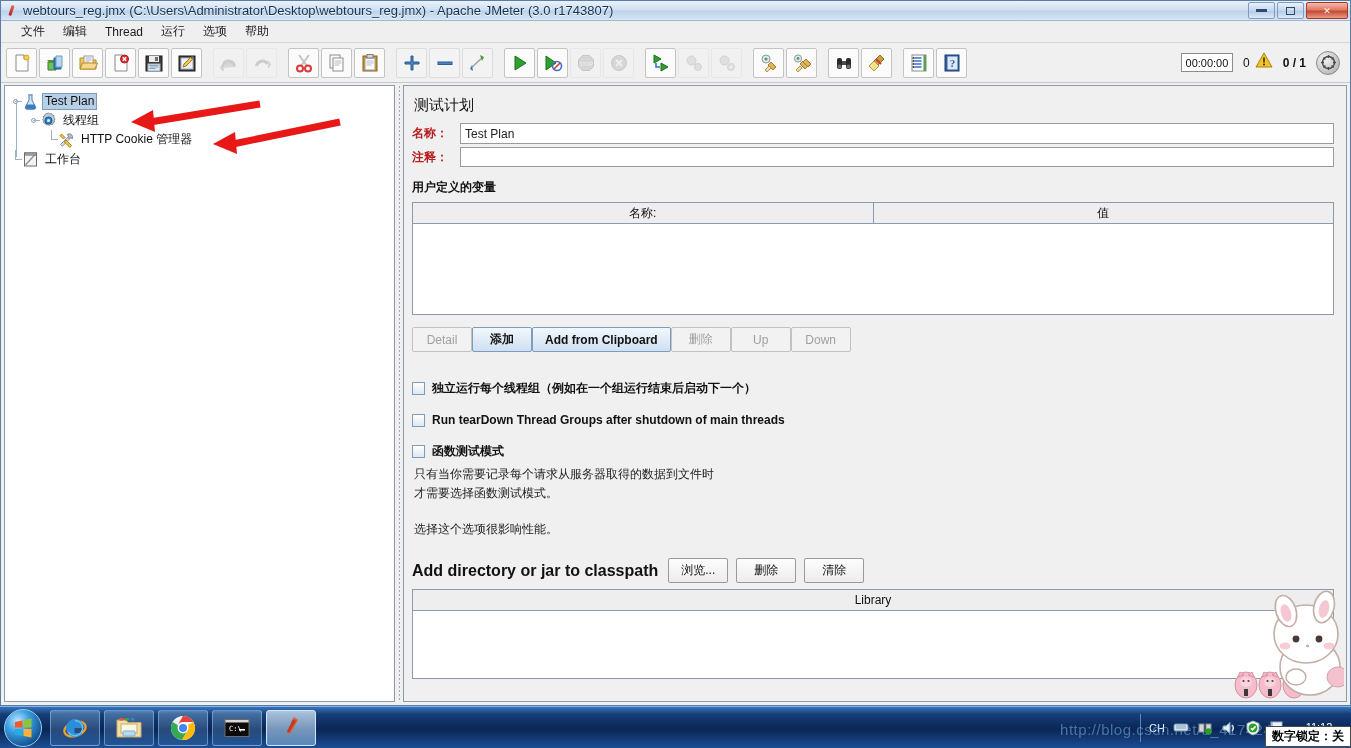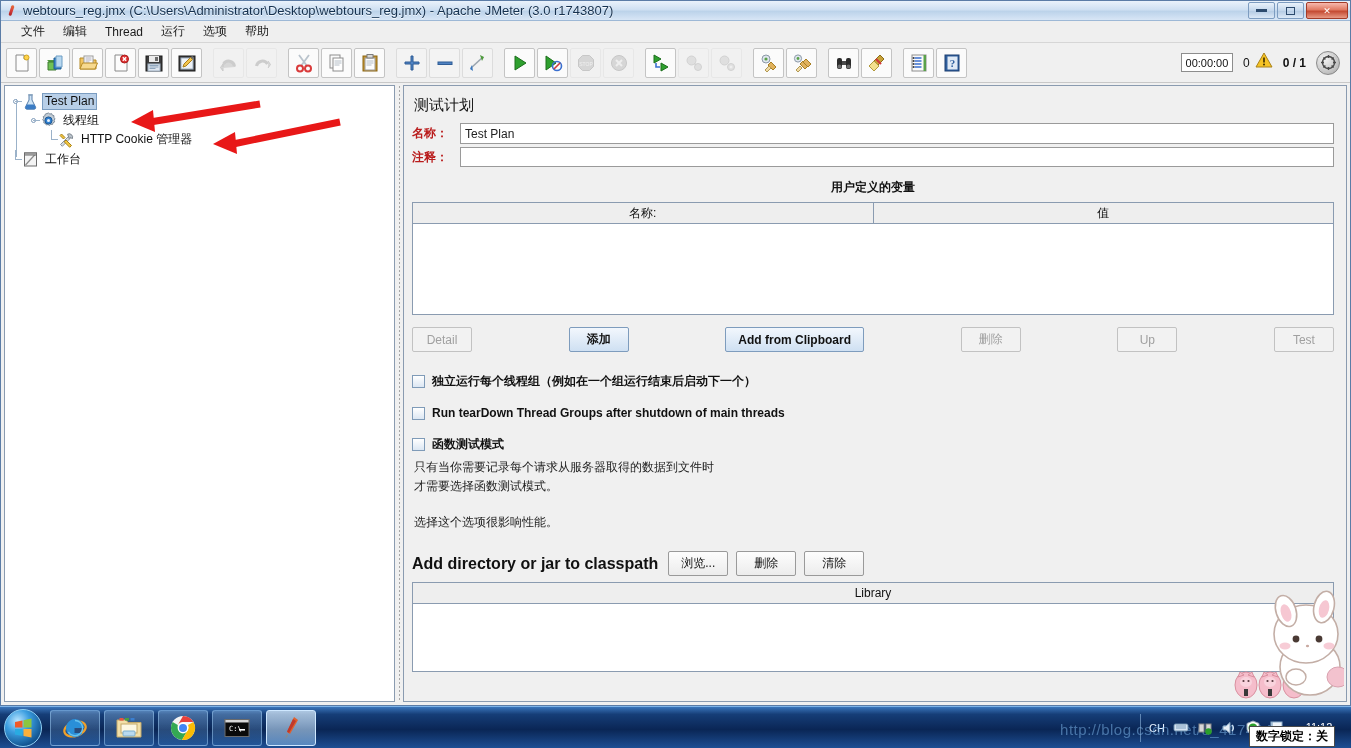--- a/index.html
+++ b/index.html
@@ -200,37 +200,37 @@
     flex: 1; height: 21px;
     border: 1px solid #9a9a9a; background: #fff;
     font-size: 12px; color: #222;
     padding: 0 4px; line-height: 19px;
     outline: none;
     font-family: "Liberation Sans", sans-serif;
   }
   .field-input.small { height: 20px; }
 
   .section-title {
-    text-align: center; font-size: 12px; font-weight: bold; color: #111;
+    font-size: 12px; font-weight: bold; color: #111;
     margin: 12px 0 6px 0;
   }
   .vtable {
     border: 1px solid #8a9bb0; background: #fff; height: 113px;
     display: flex; flex-direction: column;
   }
   .vtable-head { display: flex; height: 21px; background: #eeeeee; border-bottom: 1px solid #8a9bb0; }
   .vth {
     flex: 1; display: flex; align-items: center; justify-content: center;
     font-size: 12px; color: #111;
     border-right: 1px solid #8a9bb0;
   }
   .vth:last-child { border-right: none; }
   .vtable-body { flex: 1; background: #fff; }
 
-  .btn-row { display: flex; justify-content: space-between; gap: 8px; margin: 12px 0 21px 0; }
+  .btn-row { display: flex; justify-content: flex-start; margin: 12px 0 28px 0; }
   .jbtn {
     height: 25px; min-width: 60px; padding: 0 12px;
     border: 1px solid #9a9a9a; border-radius: 2px;
     background: linear-gradient(180deg,#fdfdfd 0%, #ececec 100%);
     font-size: 12px; color: #111;
     display: flex; align-items: center; justify-content: center;
     font-family: "Liberation Sans", sans-serif;
   }
   .jbtn.primary {
     background: linear-gradient(180deg,#f2f7fd 0%, #cfe0f2 100%);
@@ -300,21 +300,21 @@
   }
   .tray-divider { width: 1px; height: 28px; background: rgba(170,210,245,.5); }
   .tray-text { font-size: 11px; color: #e8f3ff; }
   .clock { font-size: 11px; color: #ffffff; text-align: center; line-height: 13px; width: 52px; }
   .watermark {
     position: absolute; left: -80px; bottom: 10px;
     font-size: 15px; color: rgba(120,175,225,.55);
     white-space: nowrap; letter-spacing: .5px;
   }
   .numlock-tip {
-    position: absolute; right: 16px; bottom: 1px;
+    position: absolute; right: 0; bottom: 1px;
     background: #fff; border: 1px solid #4a4a4a;
     font-size: 12px; color: #000; padding: 1px 6px; font-weight: bold;
   }
   .tray-icon { width: 16px; height: 16px; position: relative; }
 </style>
 </head>
 <body>
 
 <div id="app">
 
@@ -707,21 +707,21 @@
           </div>
           <div class="vtable-body"></div>
         </div>
 
         <div class="btn-row">
           <div class="jbtn disabled">Detail</div>
           <div class="jbtn primary">添加</div>
           <div class="jbtn primary">Add from Clipboard</div>
           <div class="jbtn disabled">删除</div>
           <div class="jbtn disabled">Up</div>
-          <div class="jbtn disabled">Test</div>
+          <div class="jbtn disabled">Down</div>
         </div>
 
         <div class="chk-row">
           <span class="chk"></span>
           <span class="chk-label">独立运行每个线程组（例如在一个组运行结束后启动下一个）</span>
         </div>
         <div class="chk-row">
           <span class="chk"></span>
           <span class="chk-label">Run tearDown Thread Groups after shutdown of main threads</span>
         </div>

